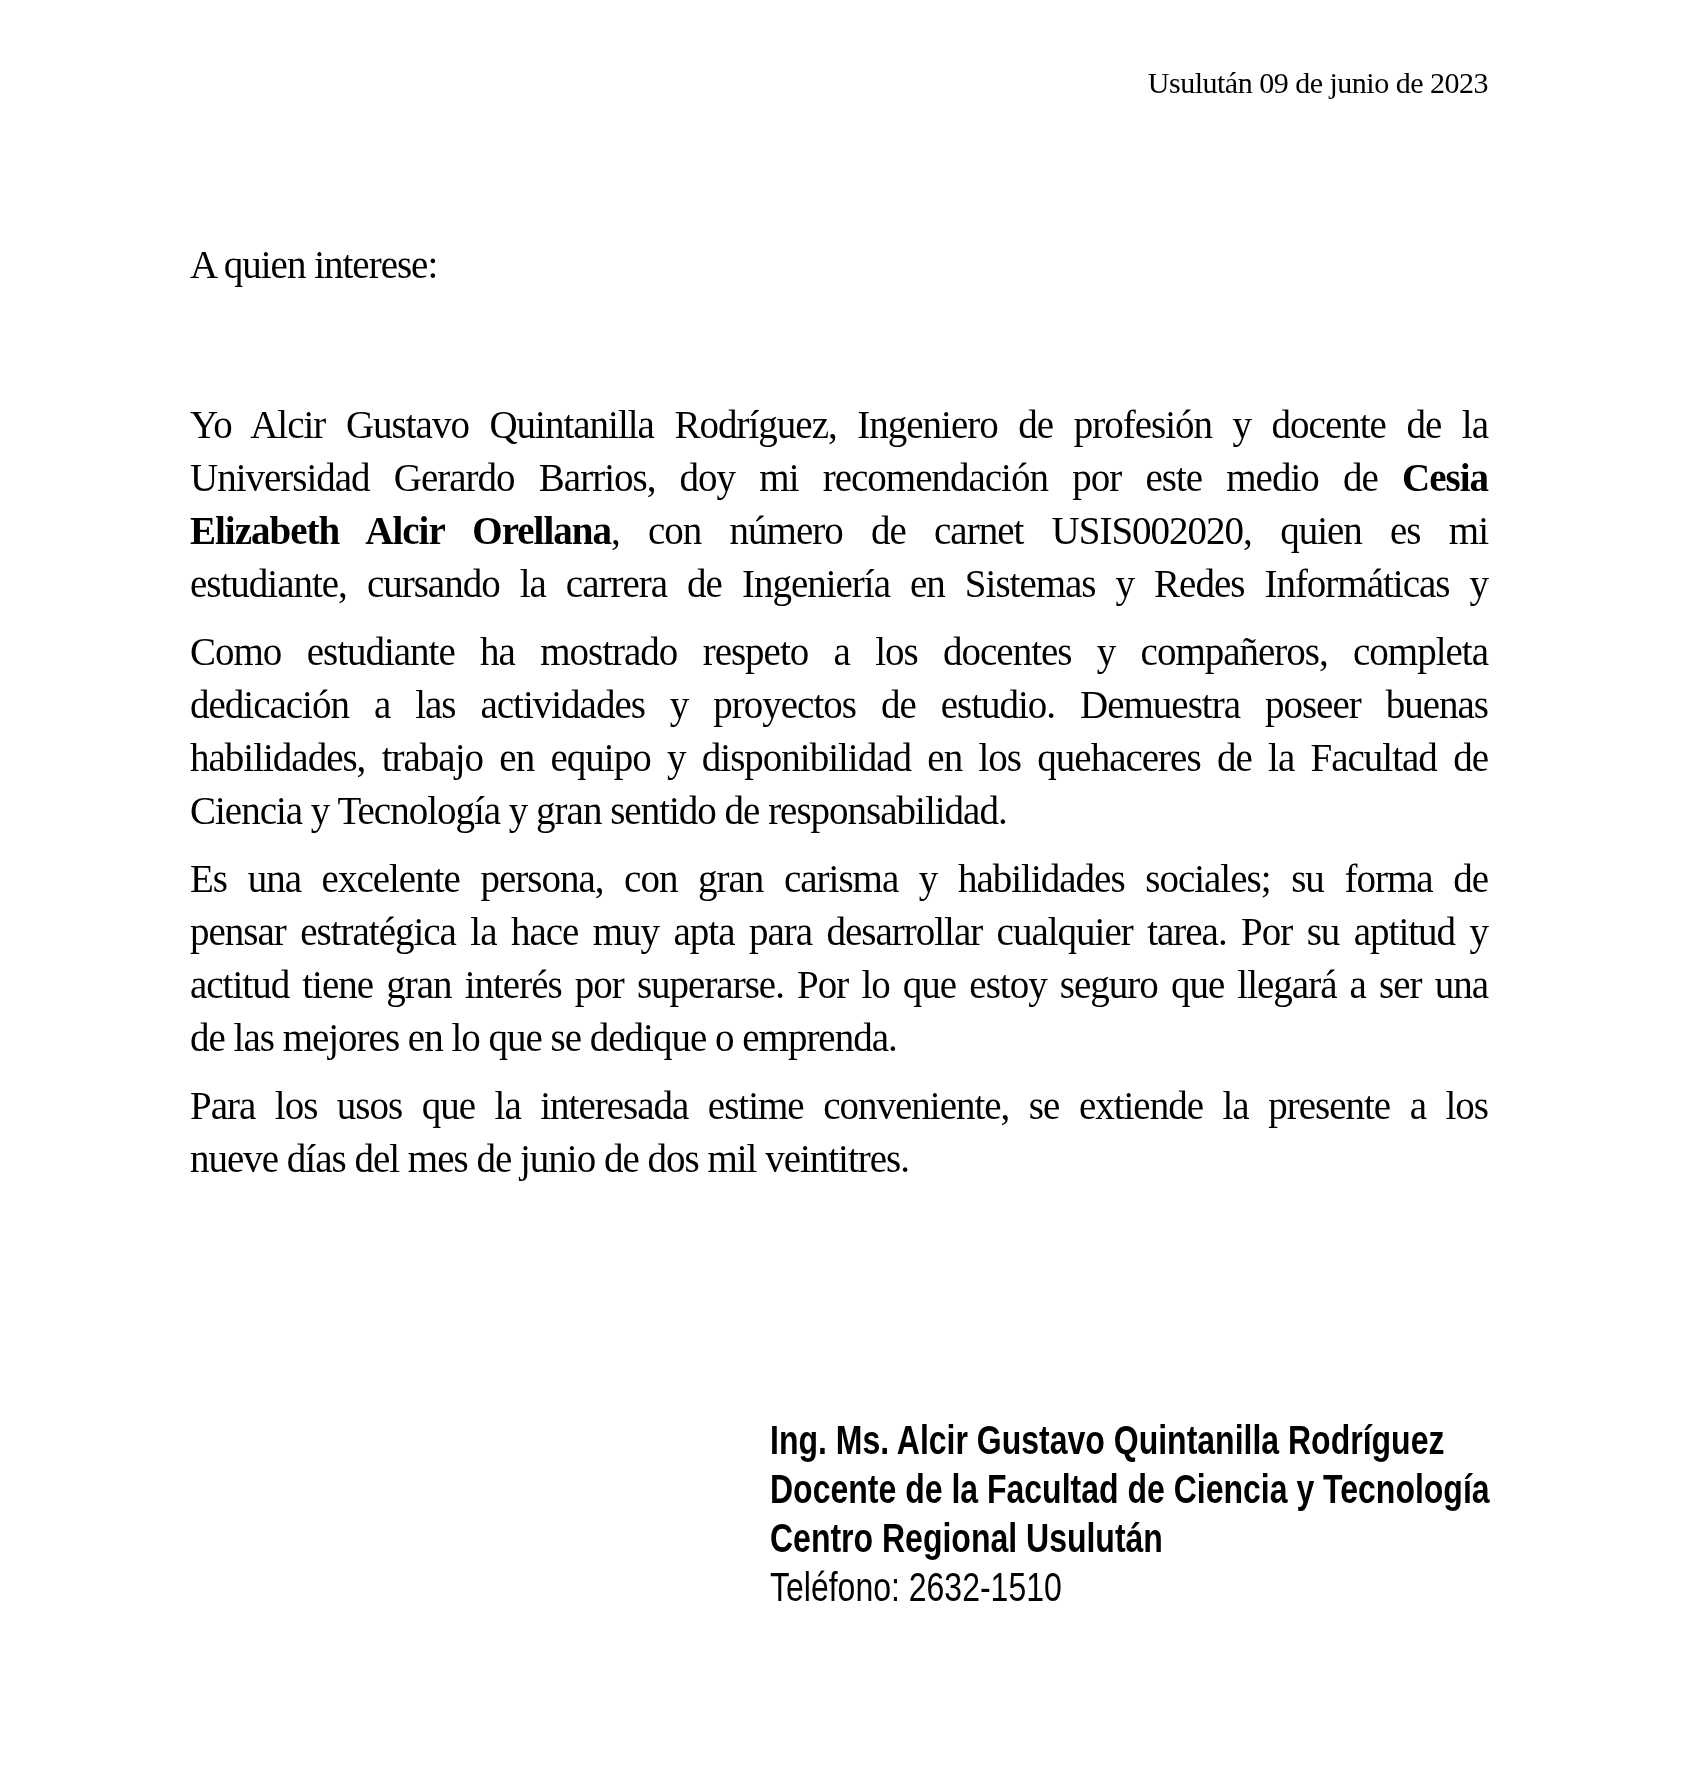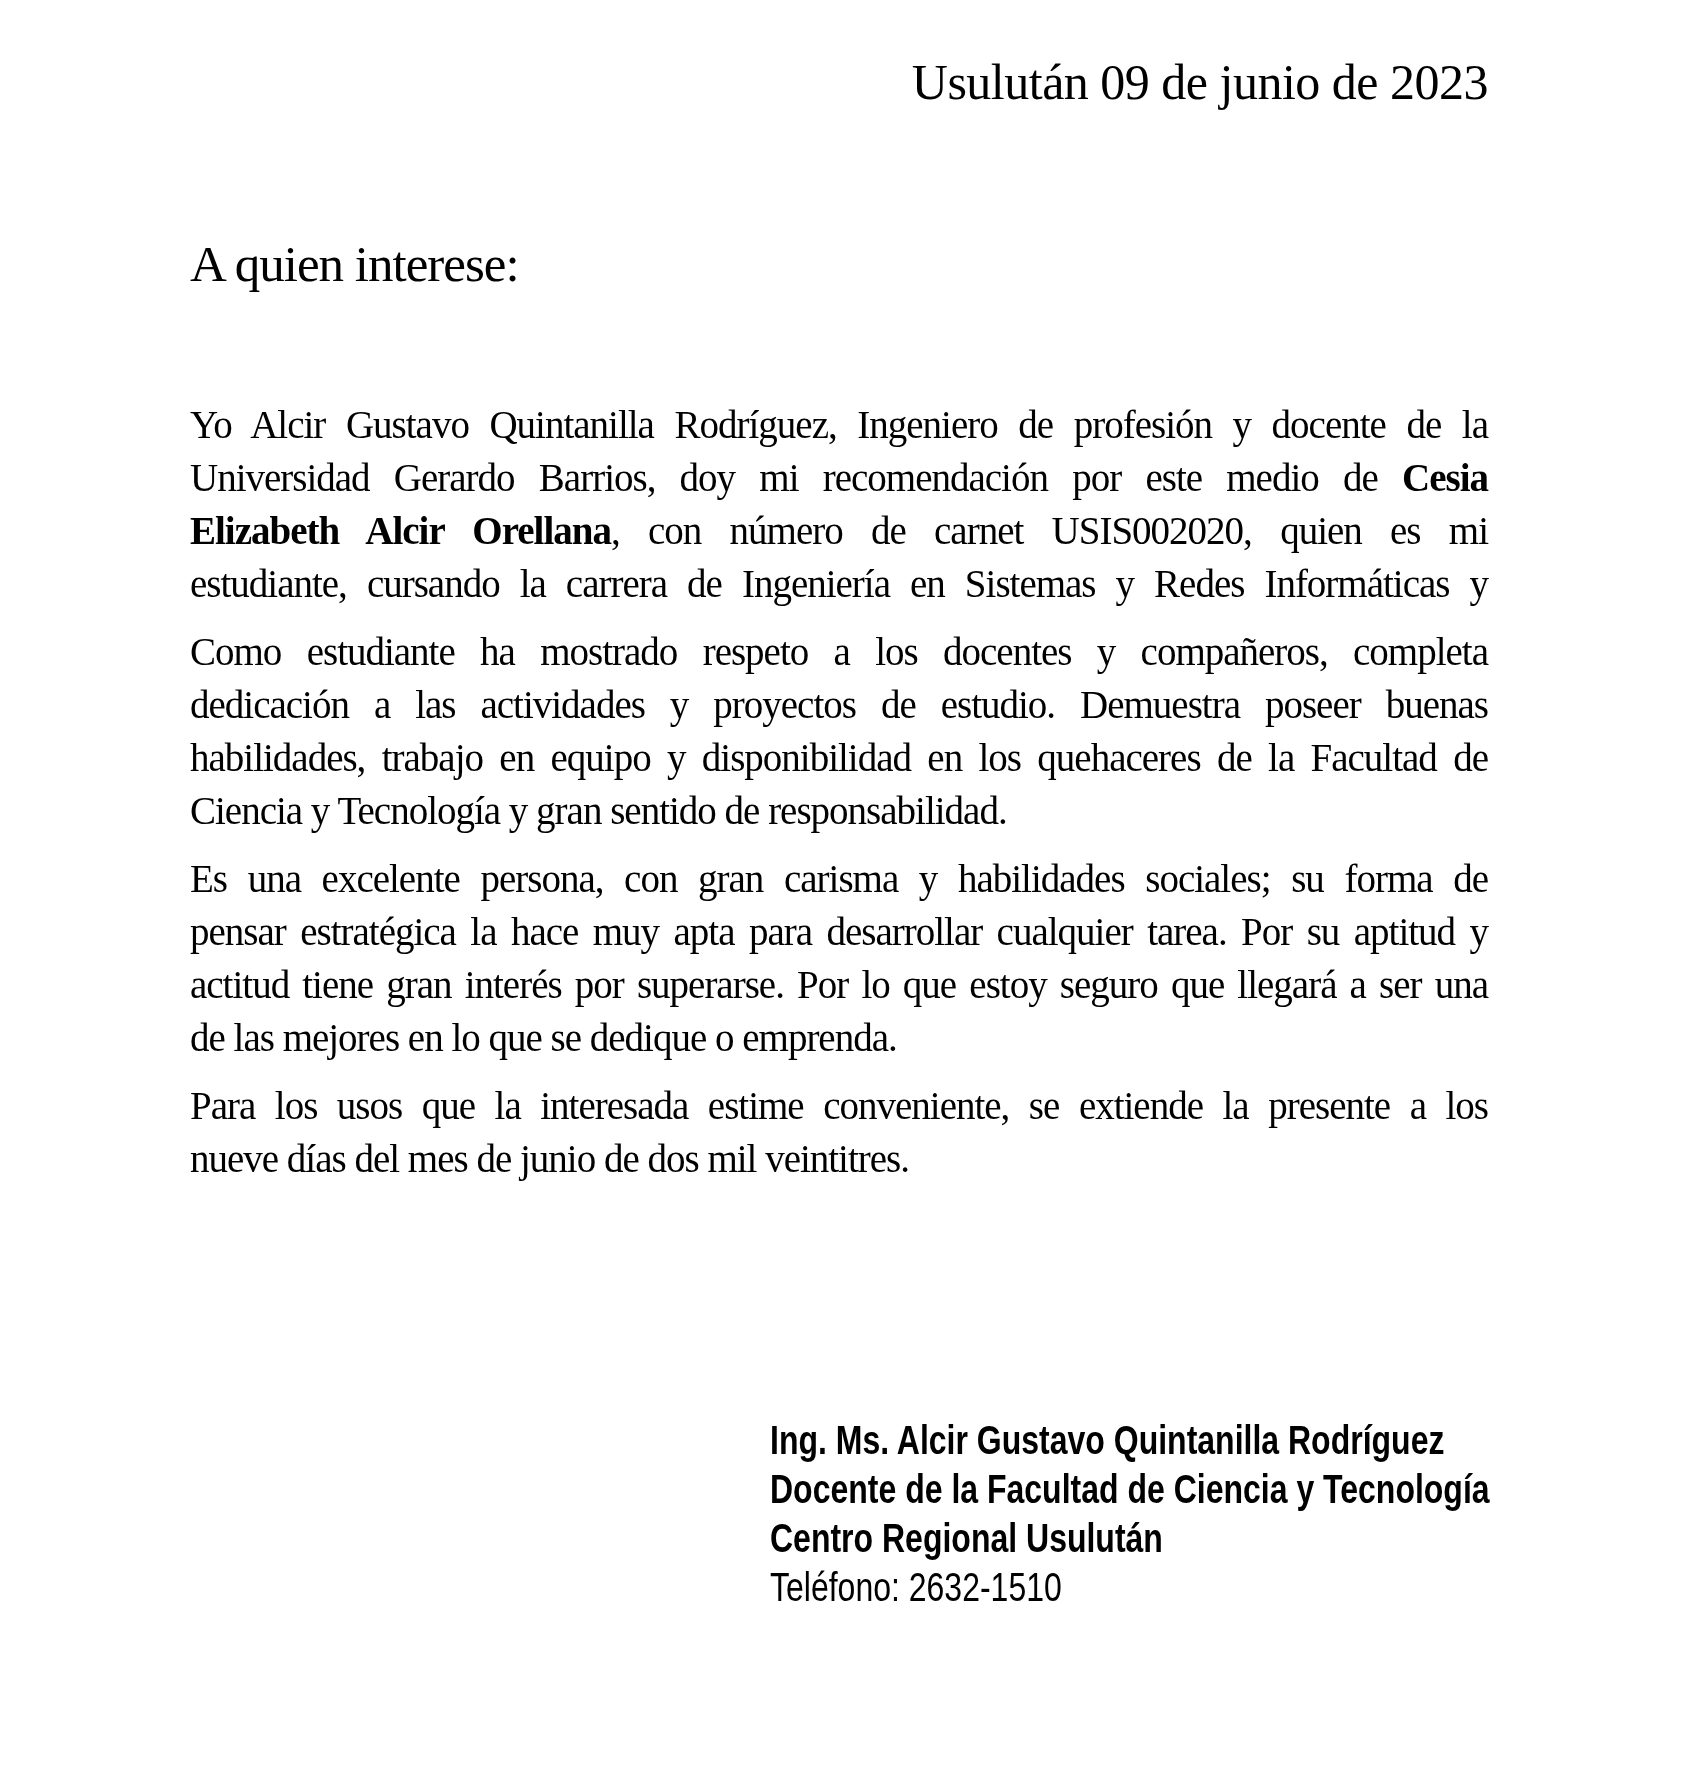--- a/index.html
+++ b/index.html
@@ -15,31 +15,31 @@
     color: #000000;
     overflow: hidden;
     font-family: "Liberation Serif", "DejaVu Serif", serif;
   }
   .date-line {
     position: absolute;
     top: 56px;
     left: 190px;
     width: 1298px;
     text-align: right;
-    font-size: 50px;
+    font-size: 30px;
     letter-spacing: -0.5px;
     line-height: 53px;
     white-space: nowrap;
   }
   .salutation {
     position: absolute;
     top: 238px;
     left: 190px;
     width: 1298px;
-    font-size: 51px;
+    font-size: 39px;
     letter-spacing: -1px;
     line-height: 53px;
   }
   .letter-body {
     position: absolute;
     top: 364px;
     left: 190px;
     width: 1298px;
     font-size: 39px;
     letter-spacing: -1px;

